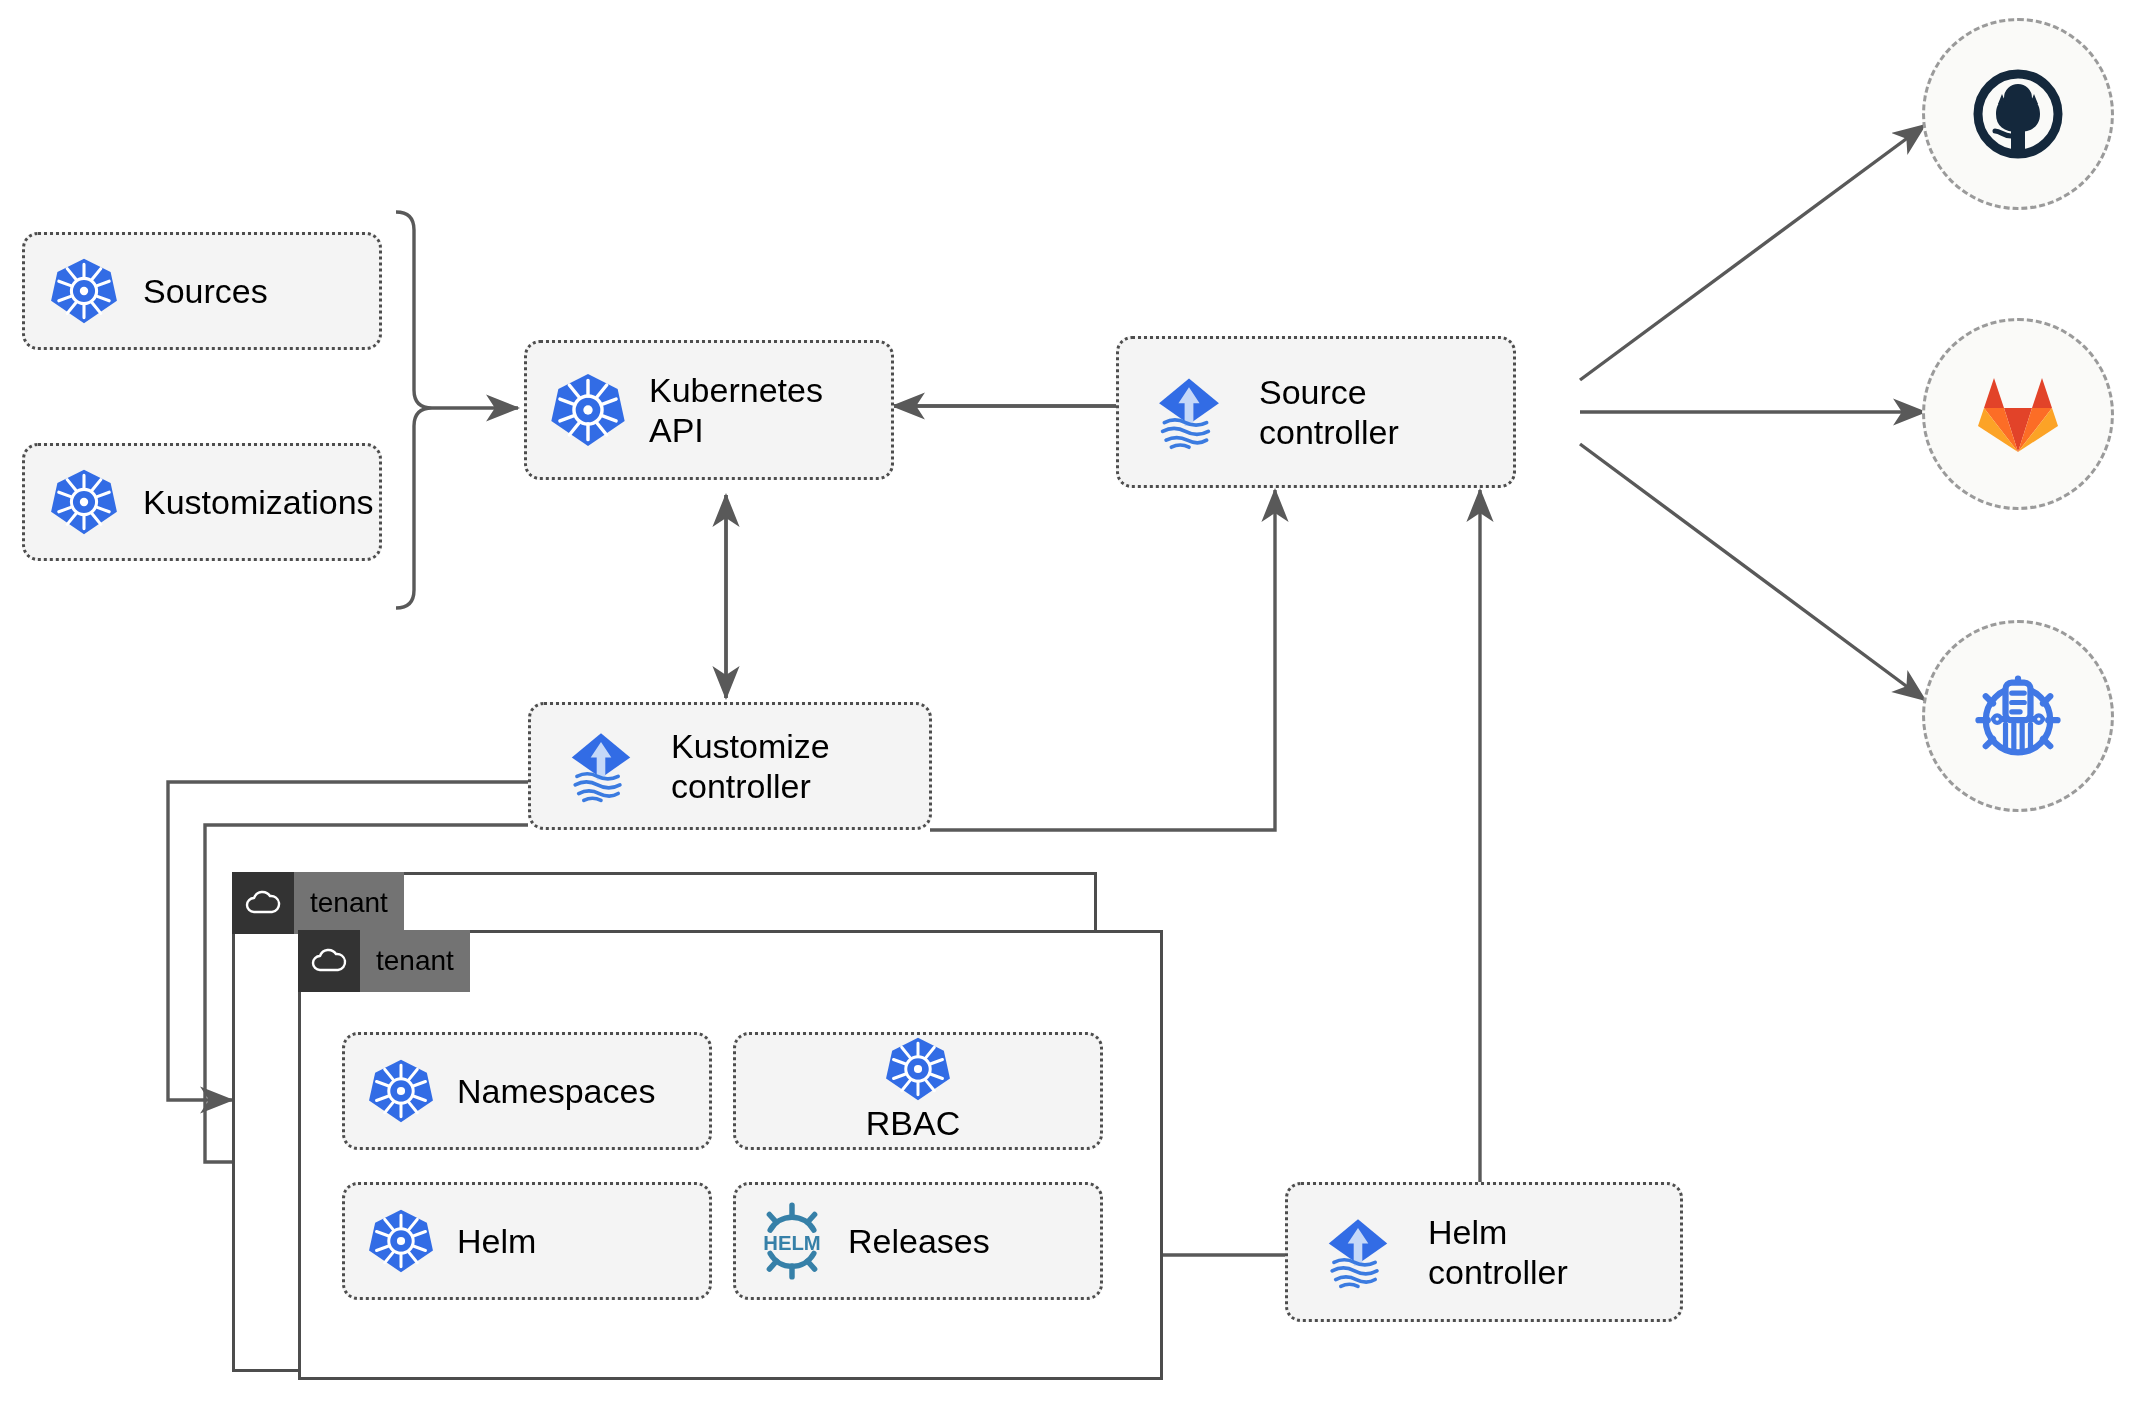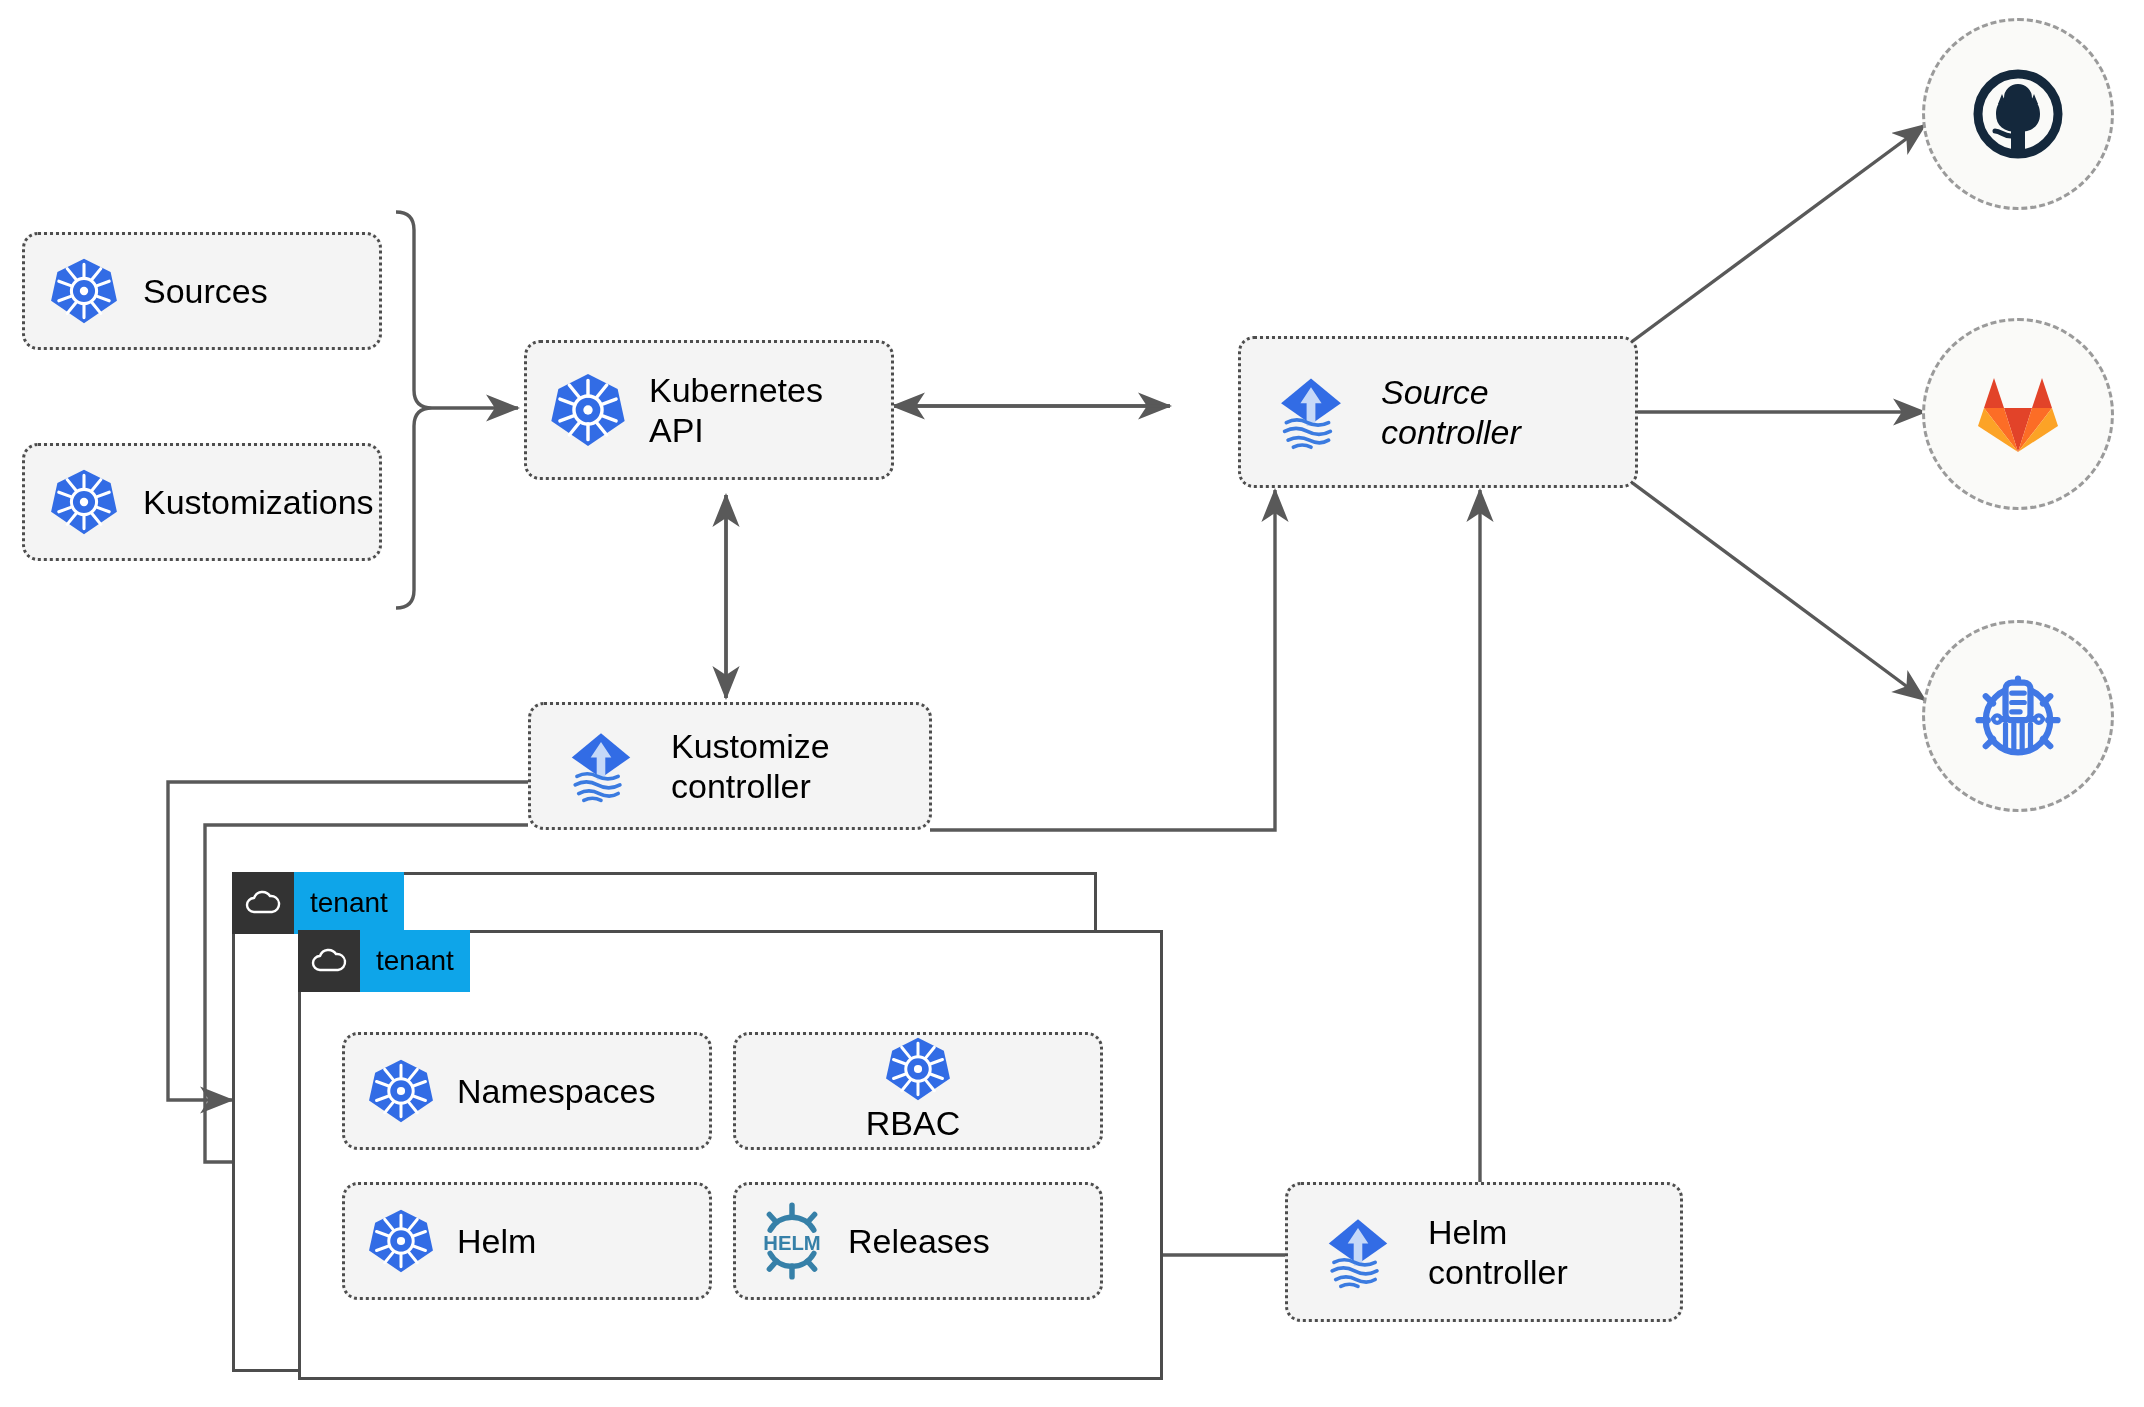--- a/index.html
+++ b/index.html
@@ -30,21 +30,21 @@
   .tenant{
     position:absolute;
     background:#ffffff;
     border:3px solid #4d4d4d;
     box-sizing:border-box;
     z-index:2;
   }
   .tenant .tab{
     position:absolute;left:-3px;top:-3px;
     height:62px;display:flex;align-items:center;
-    background:#0ea5e9;
+    background:#737373;
   }
   .tenant .tabicon{
     width:62px;height:62px;background:#333333;
     display:flex;align-items:center;justify-content:center;
   }
   .tenant .tabname{
     color:#000;font-size:28px;padding:0 16px;white-space:nowrap;
   }
 
   
@@ -156,21 +156,21 @@
         <g fill="none" stroke="#ffffff" stroke-width="4.4" stroke-linecap="round">
           <circle cx="50" cy="50" r="18"></circle>
           <path d="M50,12 L50,32 M50,68 L50,88 M14,36 L33,43 M67,57 L86,64 M14,64 L33,57 M67,43 L86,36 M26,82 L39,66 M61,34 L74,18 M26,18 L39,34 M61,66 L74,82"></path>
         </g>
         <circle cx="50" cy="50" r="6" fill="#ffffff"></circle>
       </svg>
     </div>
     <div class="lbl">Kubernetes API</div>
   </div>
 
-  <div class="node" style="left:1238px;top:336px;width:400px;height:152px;font-style:italic;">
+  <div class="node" style="left:1116px;top:336px;width:400px;height:152px;">
     <div class="ico" style="width:140px;">
       <svg width="88" height="88" viewBox="0 0 100 100" aria-hidden="true">
         <polygon points="50,12 84,40 50,64 16,40" fill="#326CE5"></polygon>
         <path d="M50,22 L62,40 L55,40 L55,66 L45,66 L45,40 L38,40 z" fill="#C5D8F8"></path>
         <g stroke="#3B7BE0" stroke-width="4.2" fill="none" stroke-linecap="round">
           <path d="M22,62 q12,-6 24,0 q12,6 24,0"></path>
           <path d="M20,72 q13,-7 26,0 q13,7 26,0"></path>
           <path d="M24,82 q12,-6 24,0 q12,6 22,0"></path>
           <path d="M30,90 q10,-5 20,0"></path>
         </g>

